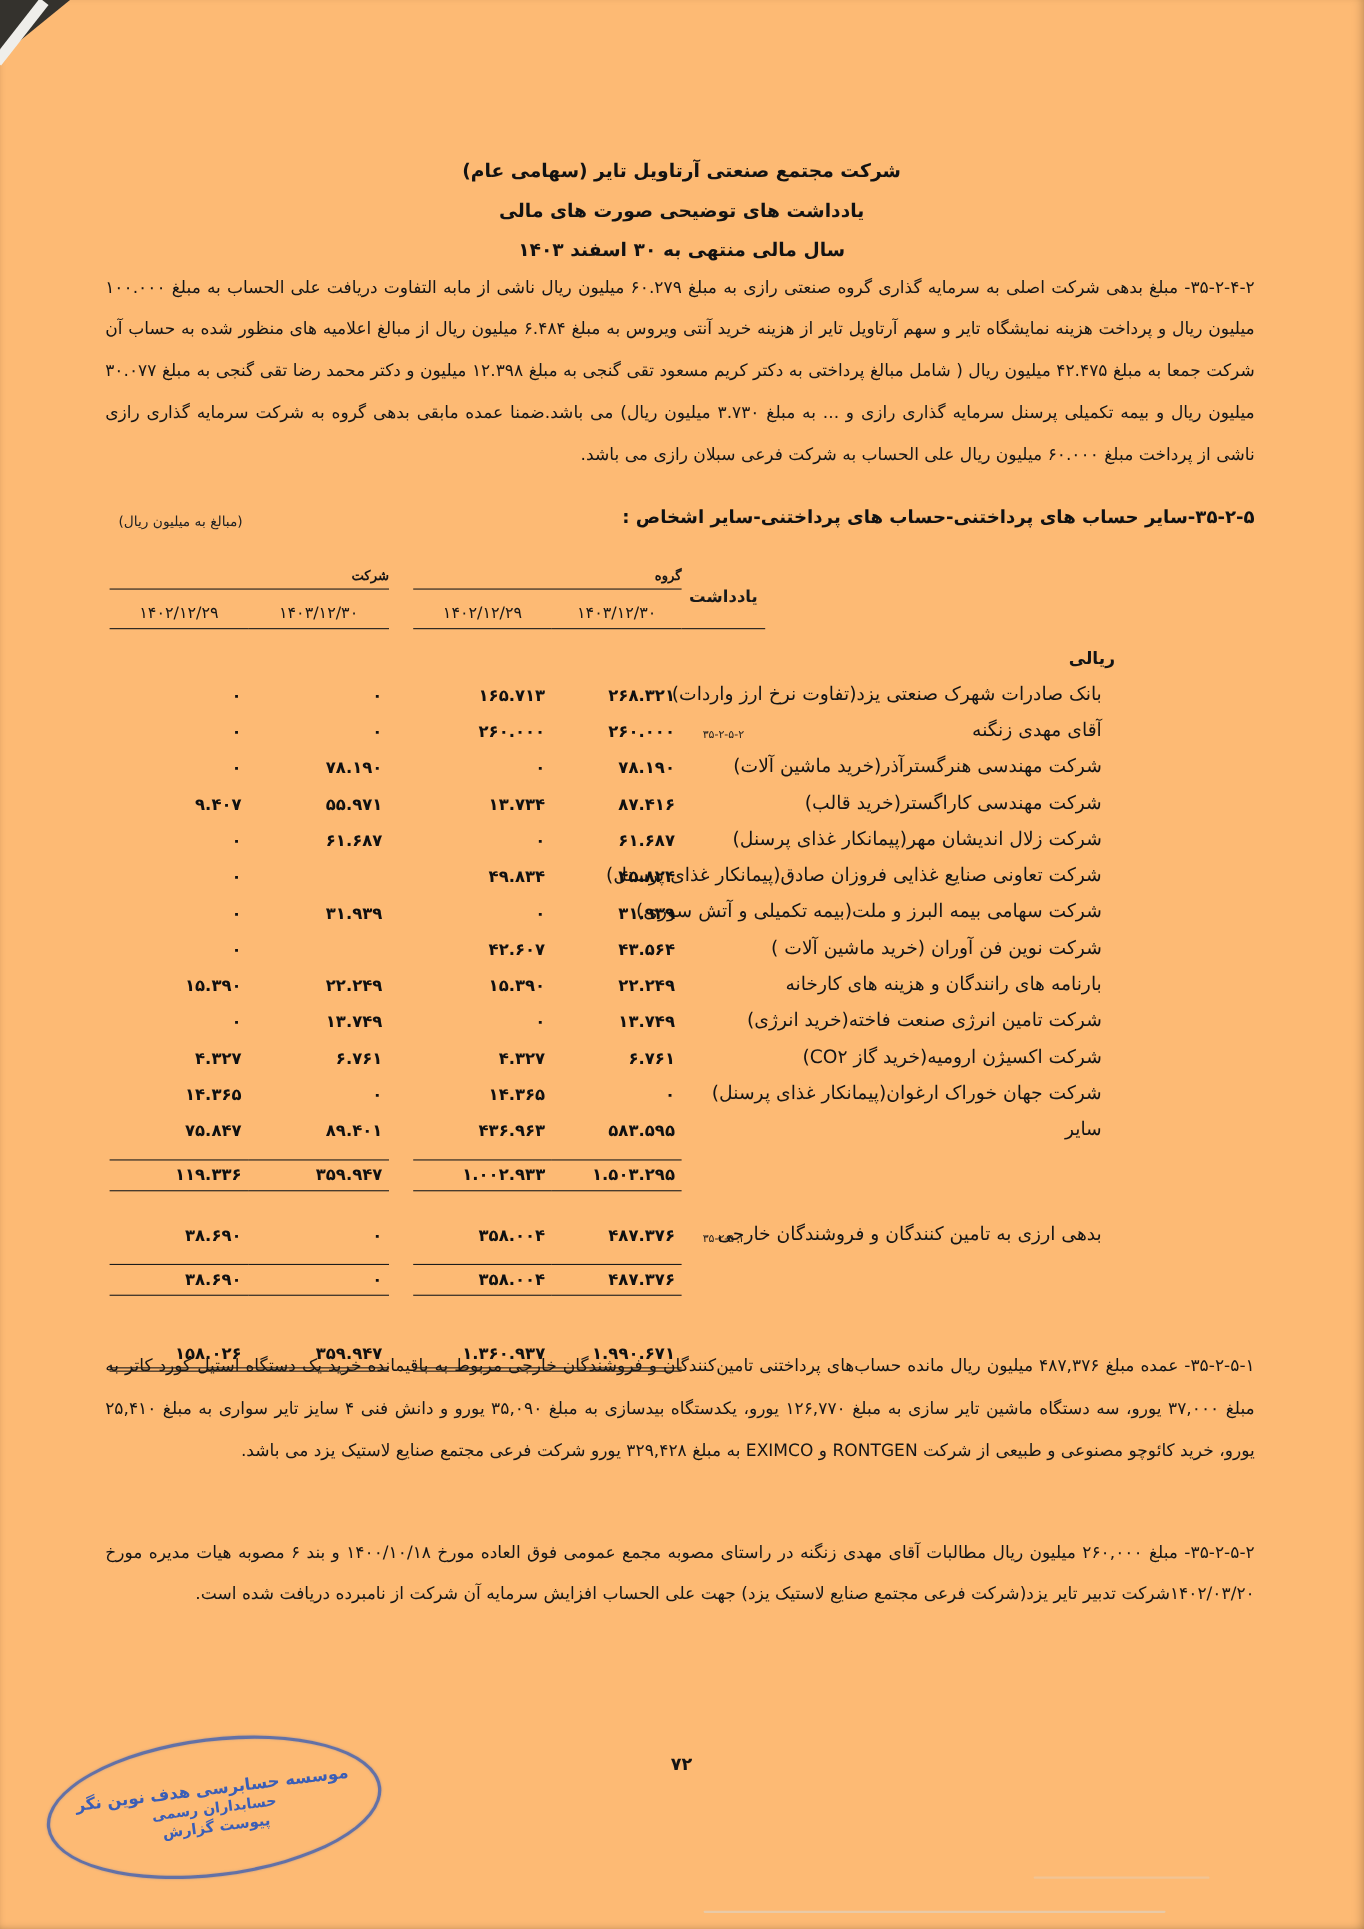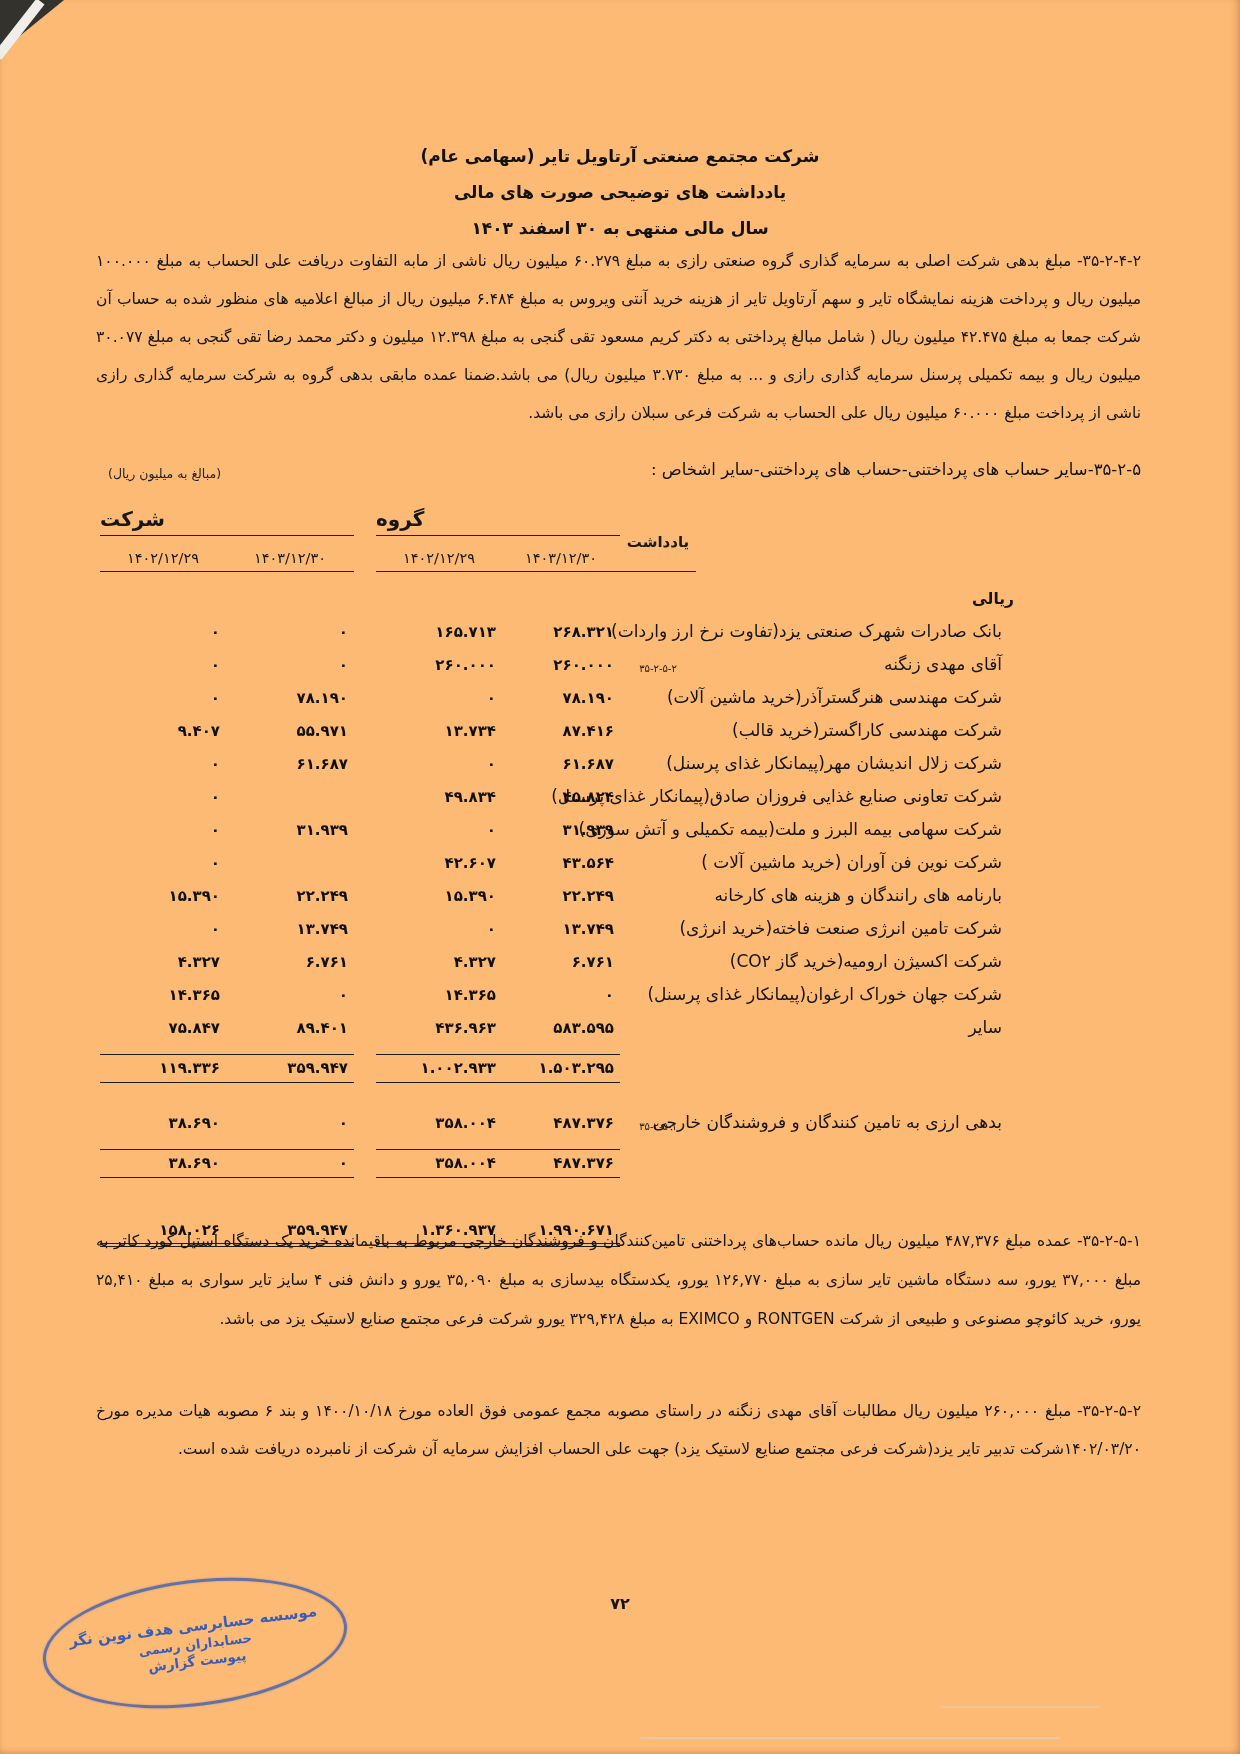--- a/index.html
+++ b/index.html
@@ -18,36 +18,36 @@
   
   #header{position:absolute;top:138px;left:0;right:0;text-align:center;font-weight:bold;
     font-size:17px;line-height:36px;color:#121212;}
   
   .para{position:absolute;right:99px;left:96px;direction:rtl;text-align:justify;
     font-size:15.5px;line-height:38px;color:#151515;}
   #para-35242{top:242px;}
   #para-35251{top:1222px;line-height:39px;}
   #para-35252{top:1392px;}
   
-  #tbl-title{position:absolute;right:99px;top:460px;font-weight:normal;font-size:16.5px;color:#111;}
+  #tbl-title{position:absolute;right:99px;top:460px;font-weight:bold;font-size:16.5px;color:#111;}
   #unit-note{position:absolute;left:108px;top:466px;font-size:12.5px;color:#222;}
   
   #tbl{position:absolute;left:100px;top:498px;width:916px;direction:rtl;}
   .trow{display:grid;grid-template-columns:320px 76px 118px 126px 22px 128px 126px;
     direction:rtl;align-items:end;}
   .cell{min-height:1px;}
   .label{text-align:right;padding-right:14px;font-size:17px;color:#141414;white-space:nowrap;}
   .section-name{padding-right:2px;font-weight:bold;font-size:15.5px;}
   .note{text-align:center;font-size:10px;color:#1a1a1a;}
   .num{text-align:right;padding-left:4px;padding-right:6px;font-weight:bold;font-size:15px;
     color:#101010;white-space:nowrap;}
   .thead1{height:38px;}
   .thead2{height:36px;}
-  .ghead{grid-column:span 2;text-align:left;font-weight:bold;font-size:20px;
-    border-bottom:1.6px solid #1c1c1c;padding-bottom:4px;}
+  .ghead{grid-column:span 2;text-align:right;font-weight:bold;font-size:12px;
+    border-bottom:1.6px solid #1c1c1c;padding-bottom:4px;font-family:Liberation Serif, serif;}
   .nhead{font-weight:bold;font-size:15px;transform:translateY(15px);}
   .dhead{text-align:center;font-weight:normal;font-size:14.5px;border-bottom:1.6px solid #1c1c1c;
     padding-bottom:5px;white-space:nowrap;}
   .nunder{border-bottom:1.6px solid #1c1c1c;}
   .section-row{height:36px;}
   .data-row{height:33px;}
   .subtotal-row{height:46px;}
   .subtotal-row .num{border-top:1.6px solid #1c1c1c;border-bottom:1.6px solid #1c1c1c;
     padding-top:4px;padding-bottom:5px;}
   .gap-row{height:16px;}

